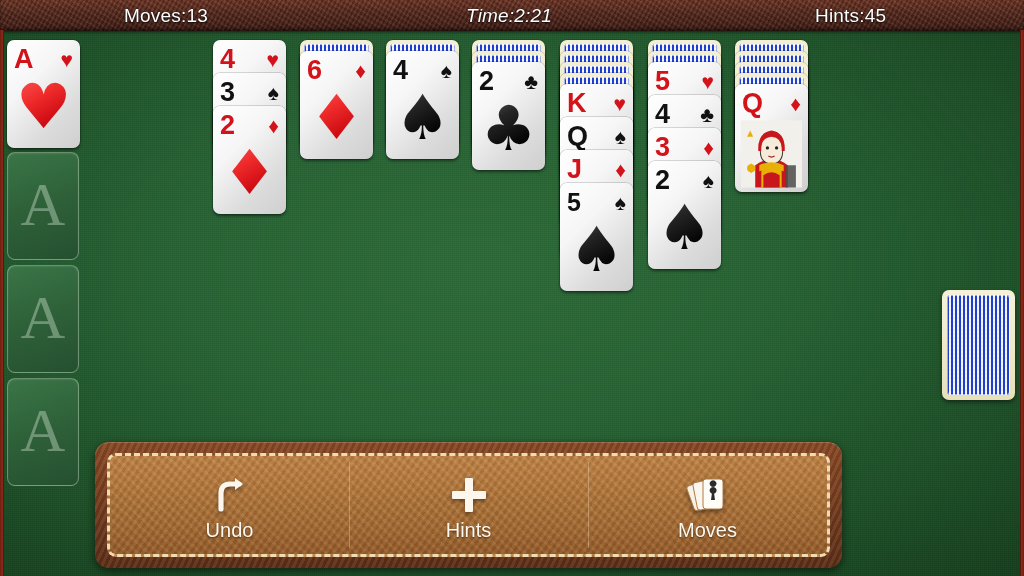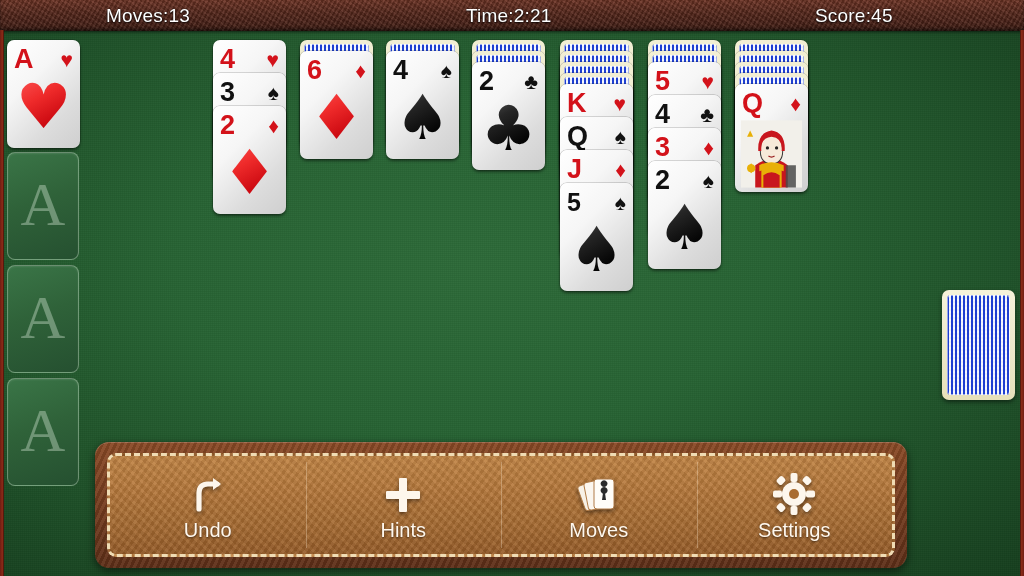--- a/index.html
+++ b/index.html
@@ -49,22 +49,22 @@
       linear-gradient(180deg,#6f3425 0%,#55271b 45%,#4a2117 75%,#3a1a11 100%);
     box-shadow:inset 0 -2px 3px rgba(0,0,0,.45), 0 1px 3px rgba(0,0,0,.6);
     z-index:30;
     display:flex;align-items:center;
   }
   .topbar .stat{
     color:#fff;font-size:19px;letter-spacing:.2px;
     text-shadow:0 1px 2px rgba(0,0,0,.85), 0 0 1px rgba(0,0,0,.8);
     position:absolute;white-space:nowrap;
   }
-  .stat-moves{left:106px;}
-  .stat-time{left:466px;}
+  .stat-moves{left:124px;}
+  .stat-time{left:466px;font-style:italic;}
   .stat-score{left:815px;}
 
   
   .card{
     position:absolute;
     width:73px;height:108px;
     border-radius:7px;
     background:linear-gradient(135deg,#ffffff 0%,#f6f6f6 35%,#dcdcdc 72%,#cfcfcf 100%);
     box-shadow:0 2px 3px rgba(0,0,0,.45), 0 0 0 .5px rgba(0,0,0,.25);
     overflow:hidden;
@@ -138,21 +138,21 @@
     position:absolute;left:5px;top:5px;right:5px;bottom:5px;border-radius:4px;
     background:
       repeating-linear-gradient(90deg, #1e3fd0 0 2px, rgba(255,255,255,.92) 2px 4px),
       repeating-linear-gradient(0deg, #2048dd 0 2px, rgba(255,255,255,.55) 2px 4px),
       #2a4fe0;
     box-shadow:inset 0 0 0 1px rgba(255,255,255,.55);
   }
 
   
   .toolbar-outer{
-    position:absolute;left:95px;top:442px;width:812px;height:126px;
+    position:absolute;left:95px;top:442px;width:747px;height:126px;
     border-radius:14px;
     background:
       repeating-linear-gradient(115deg, rgba(0,0,0,.10) 0 3px, rgba(255,255,255,.05) 3px 6px),
       linear-gradient(180deg,#8a4a26 0%,#7a3f20 40%,#5e2f18 100%);
     box-shadow:0 3px 8px rgba(0,0,0,.55), inset 0 1px 0 rgba(255,255,255,.18);
     z-index:25;
   }
   .toolbar-inner{
     position:absolute;left:12px;top:11px;right:12px;bottom:11px;
     border-radius:9px;
@@ -190,21 +190,21 @@
 
 <div id="screen">
 
   <div class="felt"></div>
   <div class="edge-left"></div>
   <div class="edge-right"></div>
 
   <div class="topbar">
     <span class="stat stat-moves">Moves:13</span>
     <span class="stat stat-time">Time:2:21</span>
-    <span class="stat stat-score">Score:45</span>
+    <span class="stat stat-score">Hints:45</span>
   </div>
 
   <div id="foundations">
       <div class="card" style="left: 7px; top: 40px;">
         <div class="corner">
           <span class="rank red">A</span>
           <span class="suit-sm red">♥</span>
         </div>
         <div class="pip-big red">♥</div>
       </div>
@@ -415,35 +415,16 @@
                 <rect x="4" y="10" width="18" height="26" rx="3" fill="#f7f1e6" transform="rotate(-20 13 23)"></rect>
                 <rect x="9" y="8" width="18" height="28" rx="3" fill="#fbf6ee" transform="rotate(-11 18 22)"></rect>
                 <rect x="17" y="6" width="20" height="30" rx="3" fill="#fffdf8"></rect>
               </g>
               <path d="M27 14 a3.4 3.4 0 1 1 .1 0 a3.4 3.4 0 1 1 -2.9 5.2 a3.4 3.4 0 1 1 5.8 0 a3.4 3.4 0 1 1 -2.9 -5.2 Z" fill="#2b2b2b"></path>
               <path d="M26 20 L25 27 L29 27 L28 20 Z" fill="#2b2b2b"></path>
             </svg>
           </div>
           <div class="tb-label">Moves</div>
         </div>
-        <div class="tb-btn">
-          <div class="tb-icon">
-            <svg width="42" height="42" viewBox="0 0 42 42">
-              <g fill="#fdf6ec">
-                <circle cx="21" cy="21" r="12"></circle>
-                <rect x="17.5" y="0" width="7" height="9" rx="2"></rect>
-                <rect x="17.5" y="33" width="7" height="9" rx="2"></rect>
-                <rect x="0" y="17.5" width="9" height="7" rx="2"></rect>
-                <rect x="33" y="17.5" width="9" height="7" rx="2"></rect>
-                <rect x="4" y="4" width="8" height="7" rx="2" transform="rotate(-45 8 7.5)"></rect>
-                <rect x="30" y="4" width="8" height="7" rx="2" transform="rotate(45 34 7.5)"></rect>
-                <rect x="4" y="31" width="8" height="7" rx="2" transform="rotate(45 8 34.5)"></rect>
-                <rect x="30" y="31" width="8" height="7" rx="2" transform="rotate(-45 34 34.5)"></rect>
-              </g>
-              <circle cx="21" cy="21" r="5" fill="#a96c31"></circle>
-            </svg>
-          </div>
-          <div class="tb-label">Settings</div>
-        </div>
       </div>
   </div>
 
 </div>
 
 </body></html>

